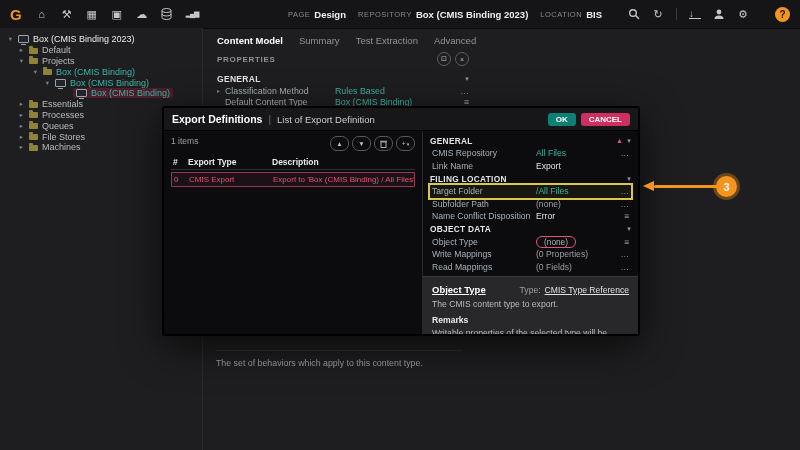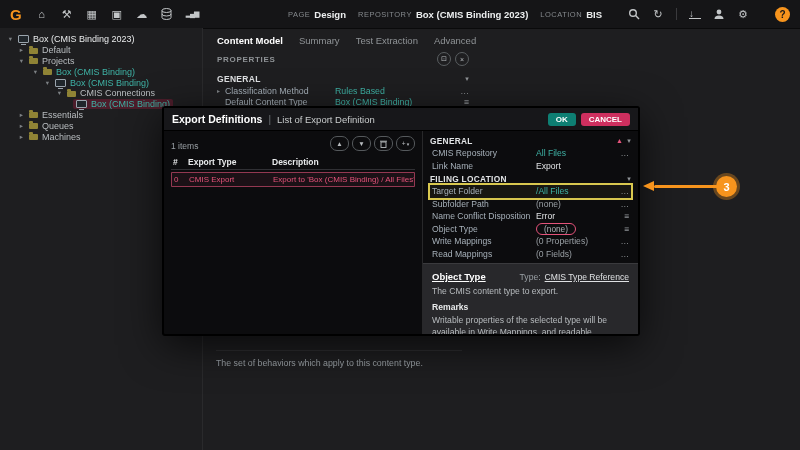--- a/index.html
+++ b/index.html
@@ -68,21 +68,21 @@
   .m-div{color:#6f7477;font-size:10px;}
   .m-sub{font-size:9.5px;color:#c9cccd;white-space:nowrap;}
   .m-btns{margin-left:auto;display:flex;gap:5px;}
   .btn{font-size:8px;font-weight:bold;padding:2px 8px;border-radius:3px;color:#fff;cursor:default;}
   .btn-ok{background:#0e7f73;}
   .btn-cancel{background:#ce2f5f;}
   .m-body{flex:1;display:flex;min-height:0;}
 
   .list-pane{width:244px;flex:none;border-right:1px solid #28282a;padding:5px 7px;
              display:flex;flex-direction:column;font-size:8.5px;}
-  .lp-top{display:flex;align-items:flex-end;color:#9aa0a5;}
+  .lp-top{display:flex;align-items:flex-start;color:#9aa0a5;}
   .lp-tools{margin-left:auto;display:flex;gap:3px;align-items:center;}
   .tool-btn{min-width:13px;height:13px;border:1px solid #55595c;border-radius:7px;color:#b9bdc0;
             font-size:6.5px;display:flex;align-items:center;justify-content:center;padding:0 2px;gap:1px;}
   .tbl-head{display:flex;margin-top:6px;border-bottom:1px solid #303034;padding-bottom:2px;
             font-weight:bold;color:#e8eaeb;font-size:8.5px;}
   .c-num{width:15px;flex:none;padding-left:2px;}
   .c-type{width:84px;flex:none;}
   .c-desc{flex:1;white-space:nowrap;overflow:hidden;}
   .tbl-row{display:flex;align-items:center;height:13px;margin-top:2px;font-size:8px;color:#e4537a;
            border:1px solid rgba(228,83,122,.6);background:rgba(228,83,122,.07);border-radius:1px;}
@@ -212,46 +212,53 @@
           <span>Box (CMIS Binding)</span>
         </span>
     </div>
     <div class="tree-item lvl3">
       <span class="arrow">▾</span>
       <span class="t-wrap teal">
           <span class="server-ico"></span>
           <span>Box (CMIS Binding)</span>
         </span>
     </div>
-    <div class="tree-item lvl4">
-      <span class="arrow">▾</span>
-      <span class="t-wrap">
-          <span class="folder-ico"></span>
-          <span>CMIS Connections</span>
-        </span>
-    </div>
     <div class="tree-item lvl5 selected">
       <span class="arrow"></span>
       <span class="t-wrap">
           <span class="server-ico"></span>
           <span>Box (CMIS Binding)</span>
         </span>
     </div>
     <div class="tree-item lvl1">
       <span class="arrow">▸</span>
       <span class="t-wrap">
           <span class="folder-ico"></span>
           <span>Essentials</span>
         </span>
     </div>
     <div class="tree-item lvl1">
       <span class="arrow">▸</span>
       <span class="t-wrap">
           <span class="folder-ico"></span>
+          <span>Processes</span>
+        </span>
+    </div>
+    <div class="tree-item lvl1">
+      <span class="arrow">▸</span>
+      <span class="t-wrap">
+          <span class="folder-ico"></span>
           <span>Queues</span>
+        </span>
+    </div>
+    <div class="tree-item lvl1">
+      <span class="arrow">▸</span>
+      <span class="t-wrap">
+          <span class="folder-ico"></span>
+          <span>File Stores</span>
         </span>
     </div>
     <div class="tree-item lvl1">
       <span class="arrow">▸</span>
       <span class="t-wrap">
           <span class="folder-ico"></span>
           <span>Machines</span>
         </span>
     </div>
   </div>
@@ -382,20 +389,24 @@
             <span class="d-label">Subfolder Path</span>
             <span class="d-value val-muted">(none)</span>
             <span class="d-ctl">…</span>
           </div>
           <div class="d-row">
             <span class="d-label">Name Conflict Disposition</span>
             <span class="d-value val-plain">Error</span>
             <span class="d-ctl">≡</span>
           </div>
 
+          <div class="d-sec-head">
+            <span>OBJECT DATA</span>
+            <span class="chev solo">▾</span>
+          </div>
           <div class="d-row">
             <span class="d-label">Object Type</span>
             <span class="d-value"><span class="pill">(none)</span></span>
             <span class="d-ctl">≡</span>
           </div>
           <div class="d-row">
             <span class="d-label">Write Mappings</span>
             <span class="d-value val-muted">(0 Properties)</span>
             <span class="d-ctl">…</span>
           </div>

